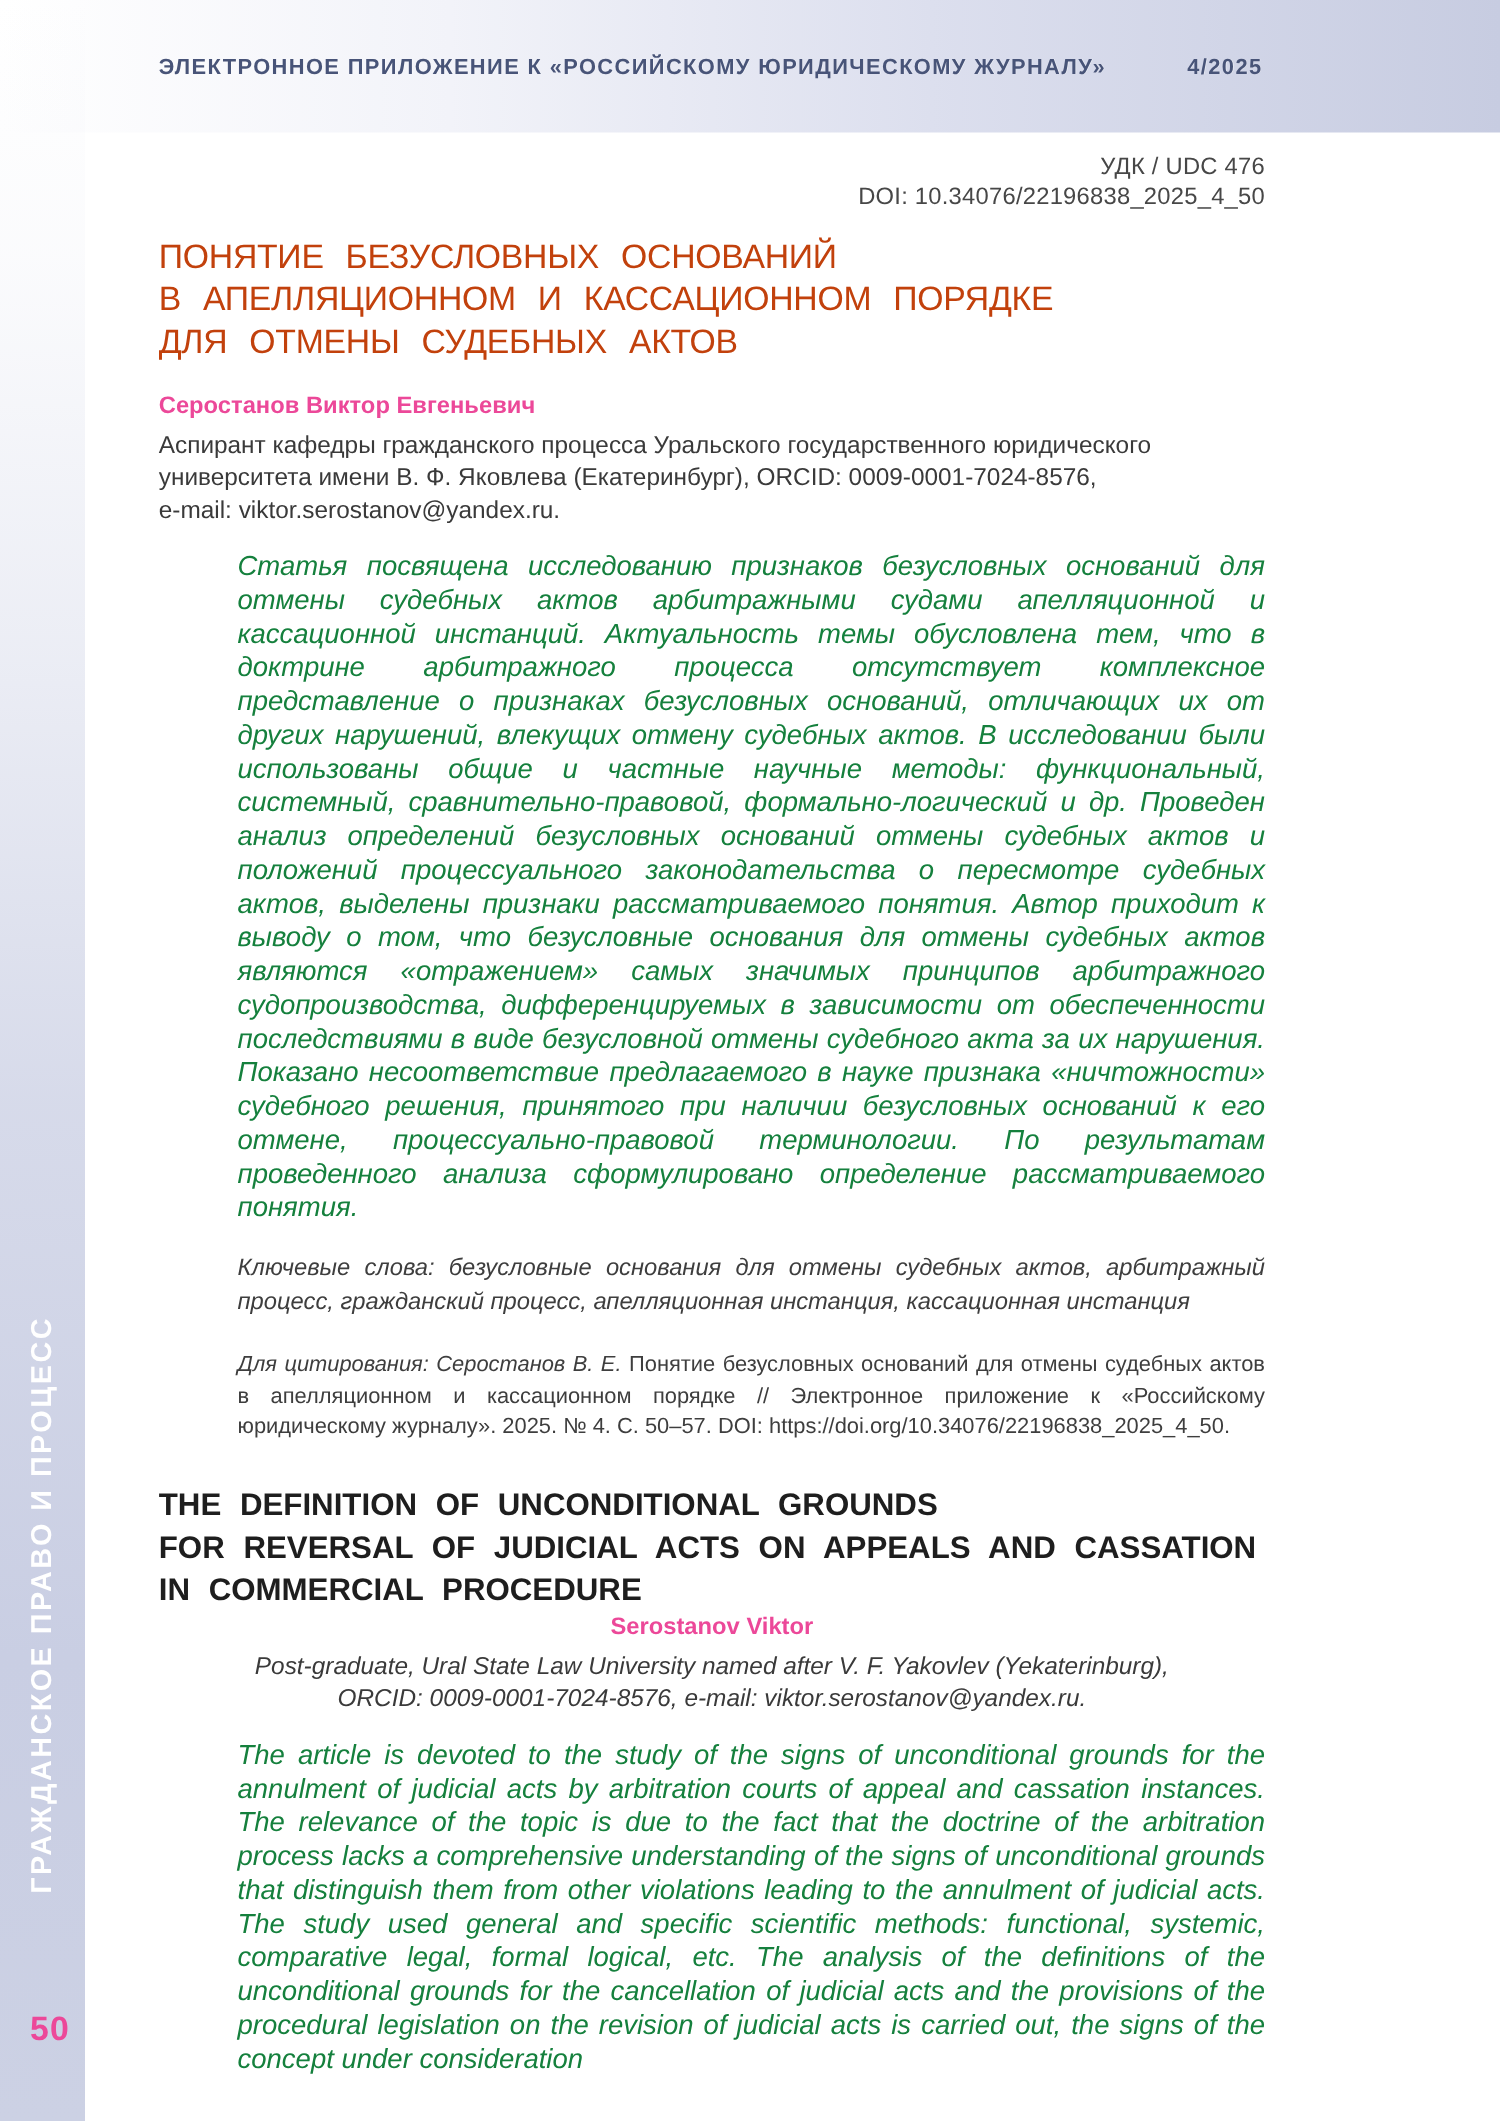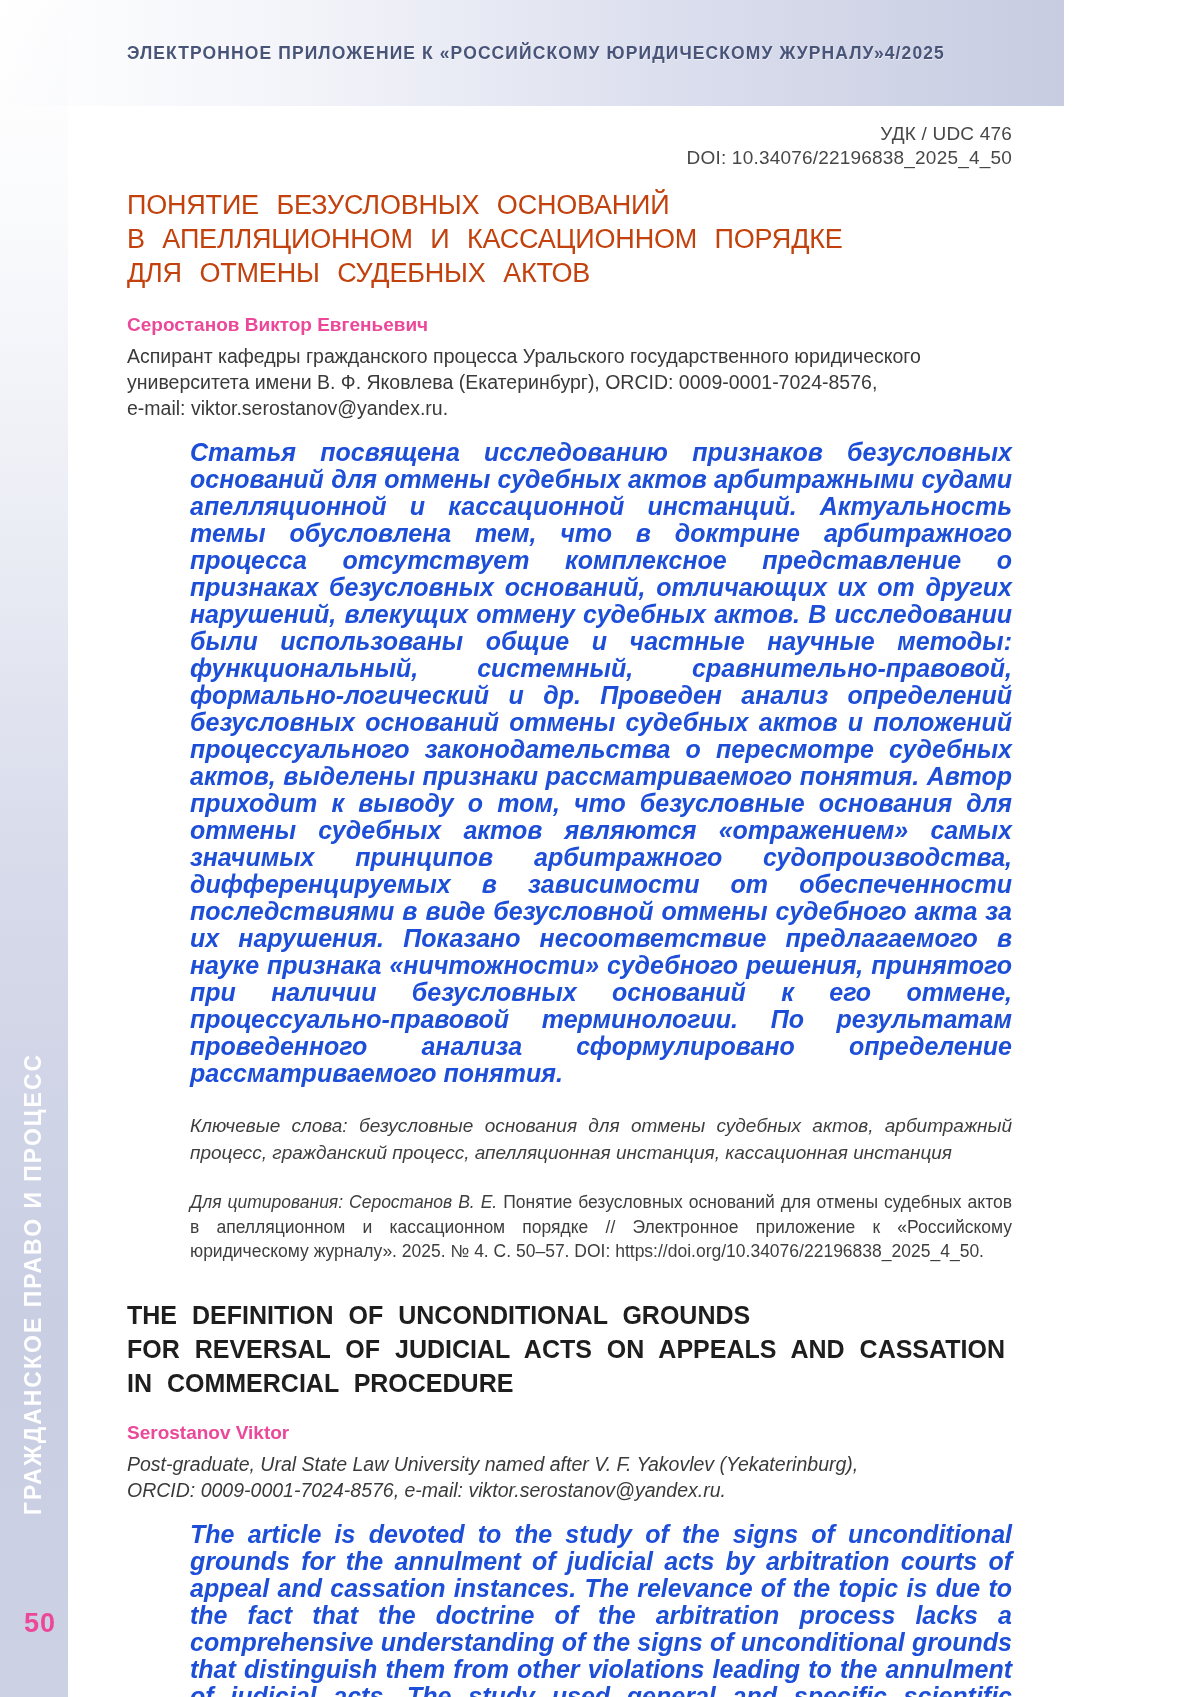--- a/index.html
+++ b/index.html
@@ -6,21 +6,21 @@
   body{
     width:1200px;height:1697px;position:relative;overflow:hidden;
     background:#ffffff;
     font-family:"Liberation Sans",sans-serif;
     -webkit-font-smoothing:antialiased;
   }
   .page{position:absolute;inset:0;}
 
   
   .header-band{
-    position:absolute;top:0;left:0;width:1064px;height:106px;
+    position:absolute;top:0;left:0;width:1200px;height:106px;
     background:linear-gradient(90deg,#ffffff 0%,#f2f3f9 30%,#dcdfee 62%,#c7cce1 100%);
     display:flex;align-items:center;justify-content:space-between;
     box-sizing:border-box;padding:0 190px 0 127px;
   }
   .header-band .journal-title,
   .header-band .issue{
     color:#485478;font-weight:bold;font-size:17.5px;letter-spacing:1.1px;
     text-shadow:0.5px 0.5px 0 rgba(255,255,255,0.55);
     white-space:nowrap;
   }
@@ -52,27 +52,27 @@
 
   .meta{margin-top:16px;text-align:right;font-size:19px;line-height:24px;
         color:#474747;letter-spacing:0.2px;font-weight:400;}
 
   .title-ru{margin:18px 0 0;font-size:27px;line-height:34px;font-weight:normal;
             color:#c2410c;word-spacing:0.38em;letter-spacing:-0.2px;}
   .title-en{margin:34px 0 0;font-size:25px;line-height:34px;font-weight:bold;
             color:#1e1e1e;word-spacing:0.32em;letter-spacing:0;}
 
   .author-block-ru{margin-top:22px;}
-  .author-block-en{margin-top:20px;}
+  .author-block-en{text-align:center;}
   .author-name{font-size:19px;font-weight:bold;color:#ec4899;line-height:26px;margin-bottom:5px;}
   .affil{font-size:19.5px;line-height:26px;color:#3a3a3a;}
   .affil-en{font-style:italic;}
 
-  .abstract{margin-top:18px;padding-left:63px;font-style:italic;font-size:25px;
-            line-height:27px;text-align:justify;color:#1d4ed8;font-weight:bold;}
+  .abstract{margin-top:18px;padding-left:63px;font-style:italic;font-size:22px;
+            line-height:27px;text-align:justify;color:#15803d;}
   .keywords{margin-top:16px;padding-left:63px;font-style:italic;font-size:19px;
             line-height:27px;text-align:justify;color:#3e3e3e;}
   .citation{margin-top:24px;padding-left:63px;font-size:17.5px;line-height:24.5px;
             text-align:justify;color:#3e3e3e;}
   .citation .lead{font-style:italic;}
   .abstract-en{margin-top:18px;}
 </style>
 </head>
 <body>
 

